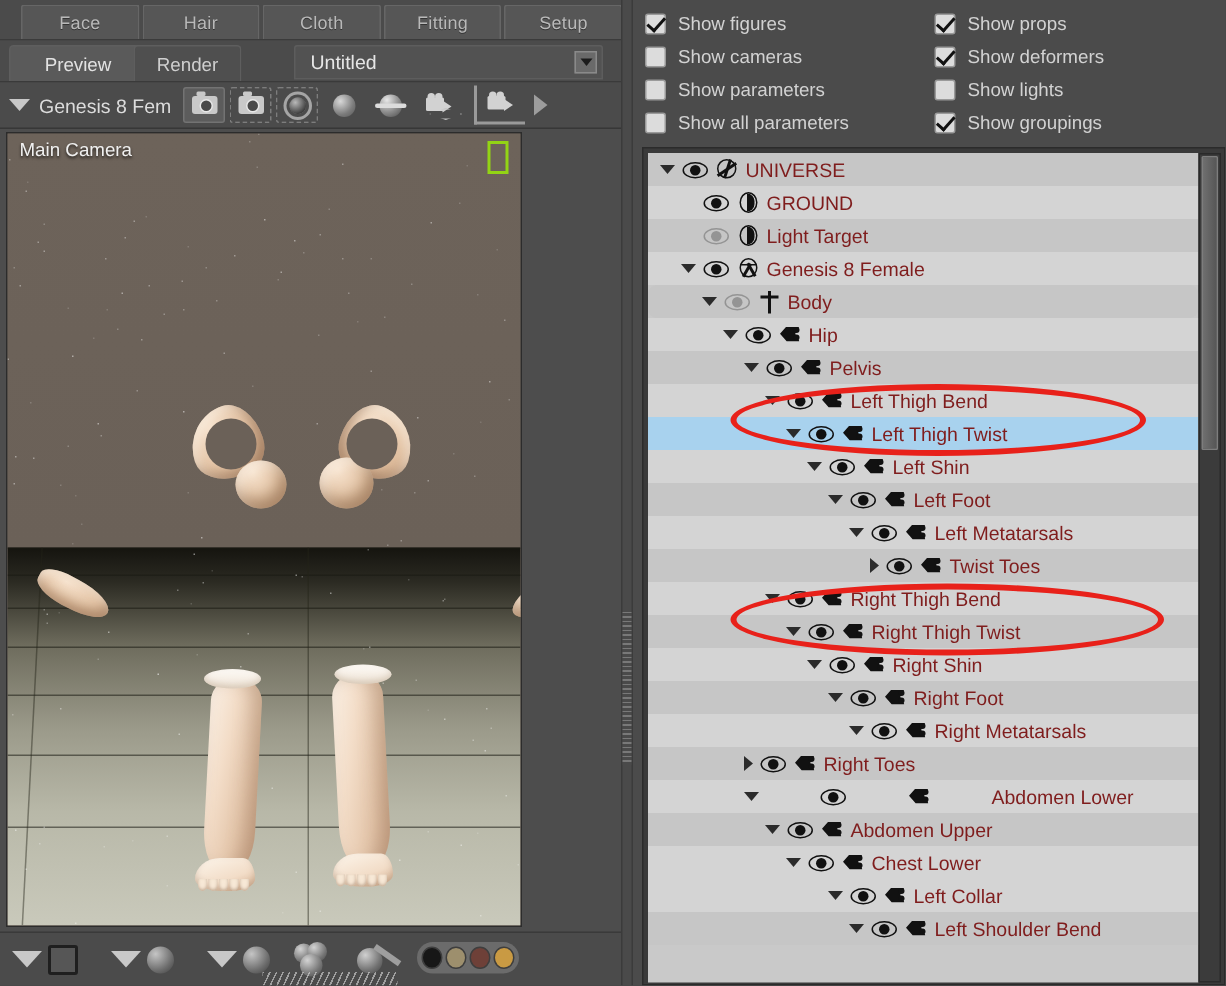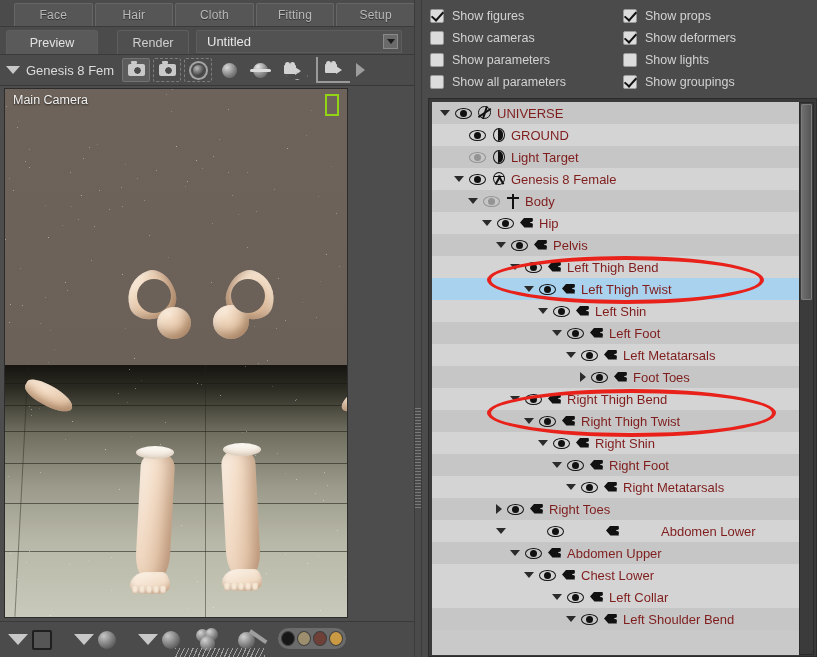--- a/index.html
+++ b/index.html
@@ -57,21 +57,21 @@
   .vtab {
     position: absolute; top: 3px; height: 24px;
     border: 1px solid #5e5e5e;
     border-bottom: none;
     border-radius: 3px 3px 0 0;
     color: #cfcfcf;
     font-size: 12.5px;
     display: flex; align-items: center; justify-content: center;
   }
   #vtab-preview { left: 6px;  width: 92px; background: #5a5a5a; color: #e2e2e2; }
-  #vtab-render  { left: 117px; width: 72px; background: #4f4f4f; }
+  #vtab-render  { left: 89px; width: 72px; background: #4f4f4f; }
   #doc-title-box {
     position: absolute; left: 196px; top: 3px;
     width: 206px; height: 23px;
     background: #525252;
     border: 1px solid #5d5d5d;
     border-radius: 2px 2px 0 0;
     color: #e6e6e6;
     font-size: 13px;
     display: flex; align-items: center;
     padding-left: 10px;
@@ -1120,21 +1120,21 @@
             <span class="tw-col"></span>
             <span class="eye">
               <i class="outer"></i>
               <i class="pupil"></i>
             </span>
             <span class="ticon bone">
               <i class="b"></i>
               <i class="n1"></i>
               <i class="n2"></i>
             </span>
-            <span class="tlabel">Foot Toes</span>
+            <span class="tlabel">Twist Toes</span>
           </div>
           <div class="trow even" style="padding-left: 78px;">
             <span class="tw-exp"></span>
             <span class="eye">
               <i class="outer"></i>
               <i class="pupil"></i>
             </span>
             <span class="ticon bone">
               <i class="b"></i>
               <i class="n1"></i>

